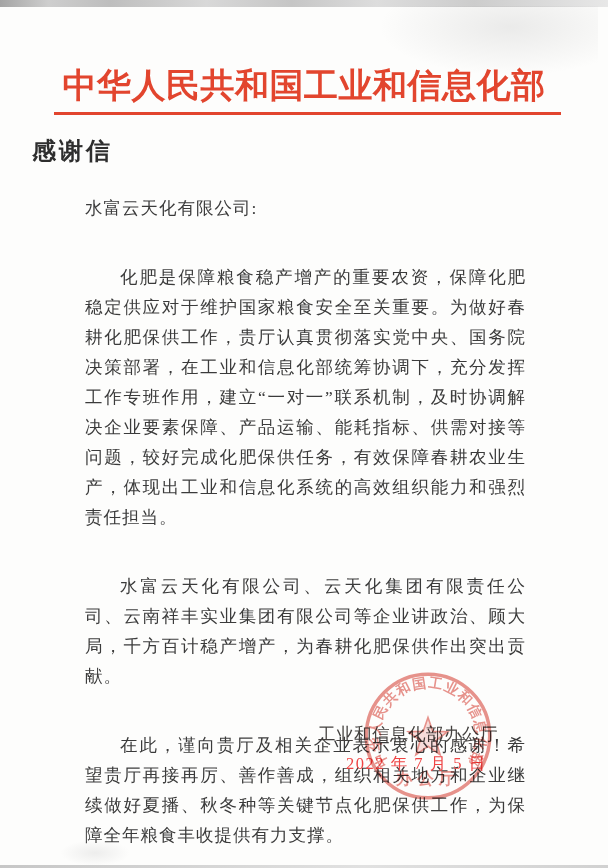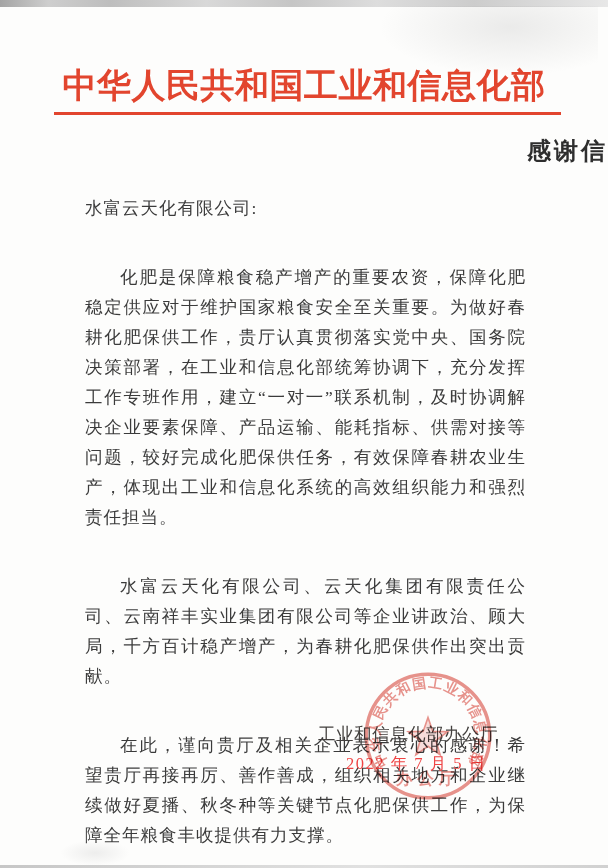--- a/index.html
+++ b/index.html
@@ -44,24 +44,25 @@
     color: #e2452e;
     white-space: nowrap;
   }
   .red-rule {
     position: absolute; top: 112px; left: 54px;
     width: 507px; height: 3px;
     background: #e2452e;
   }
   .letter-title {
     position: absolute; top: 135px; left: 0; right: 0;
-    text-align: right;
+    text-align: left;
     font-size: 24px; font-weight: bold;
     letter-spacing: 3px;
     color: #2e2e2e;
+    padding-left: 32px;
   }
 
   .letter-body {
     position: absolute; top: 193px; left: 85px;
     width: 441px;
     font-size: 17.5px;
     line-height: 30px;
     color: #3b3b3b;
     text-align: justify;
     letter-spacing: 1px;

